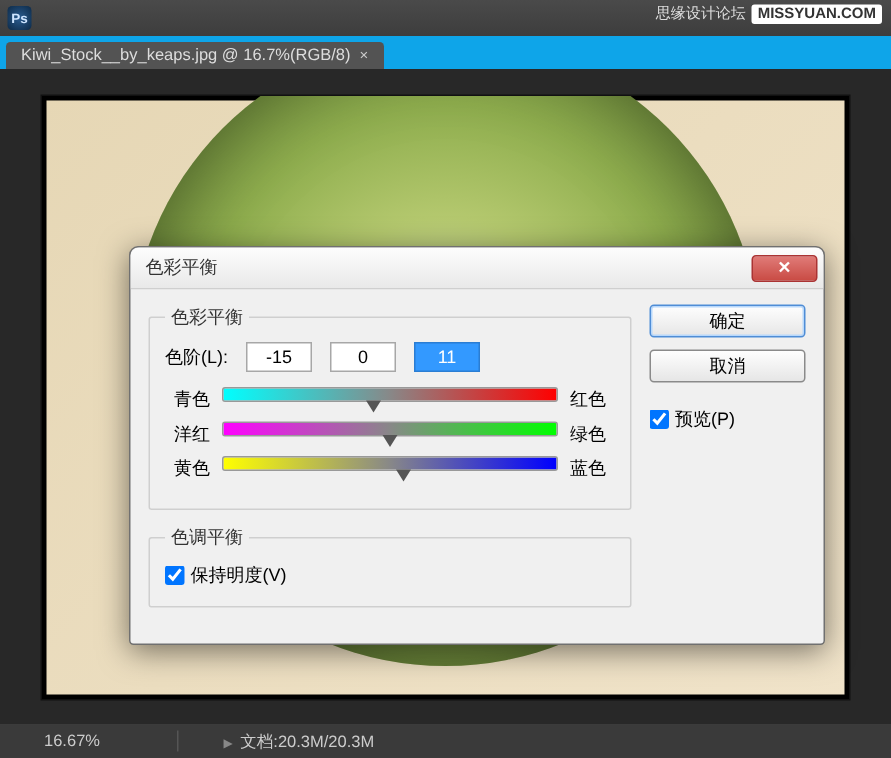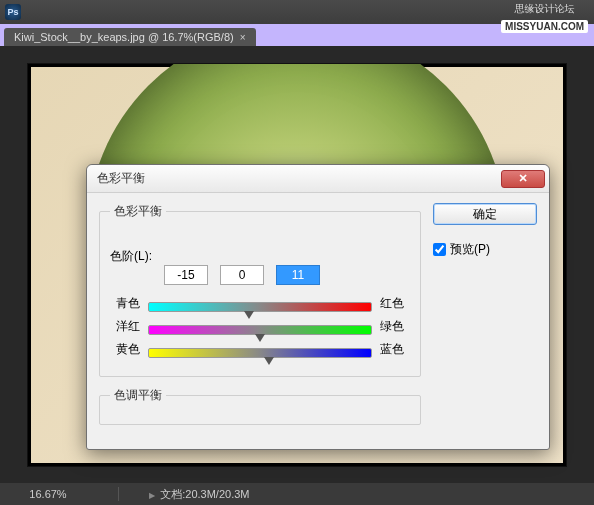--- a/index.html
+++ b/index.html
@@ -1,25 +1,25 @@
 <!DOCTYPE html>
 <html><head>
 <meta charset="utf-8">
 <style>
   * { box-sizing: border-box; margin: 0; padding: 0; font-family: "Microsoft YaHei", Tahoma, sans-serif; }
   body { background: #535353; width: 594px; height: 505px; overflow: hidden; position: relative; }
 
   
   .titlebar { height: 24px; background: linear-gradient(#4a4a4a,#3d3d3d); display: flex; align-items: center; padding: 0 5px; color: #ccc; font-size: 11px; }
   .app-icon { width: 16px; height: 16px; background: radial-gradient(#2a5b8f,#0d2a47); border-radius: 3px; display:flex; align-items:center; justify-content:center; color:#cde4ff; font-size:9px; font-weight:bold; margin-right:6px; }
-  .watermark { position: absolute; top: 2px; right: 6px; color: #ddd; font-size: 10px; display:flex; align-items:center; gap:4px;flex-direction:column; }
+  .watermark { position: absolute; top: 2px; right: 6px; color: #ddd; font-size: 10px; display:flex; align-items:center; gap:4px; }
   .watermark .logo { background: #fff; color:#333; padding:1px 4px; border-radius:2px; font-weight:bold; font-size:10px; }
 
   
-  .tabstrip { height: 22px; background: #c4b5fd; display:flex; align-items:flex-end; padding-left:4px; }
+  .tabstrip { height: 22px; background: #0ea5e9; display:flex; align-items:flex-end; padding-left:4px; }
   .tab { background: #535353; color:#ddd; font-size:11px; padding:3px 10px; border-radius:3px 3px 0 0; display:flex; align-items:center; gap:6px; }
   .tab .close { font-size:10px; color:#ccc; }
 
   
   .canvas-wrap { position:absolute; top:46px; left:0; right:0; bottom:22px; background:#282828; display:flex; align-items:center; justify-content:center; }
   .canvas-bg { width: 540px; height: 404px; background: linear-gradient(135deg, #e6d7b5, #f0e3c9); border:1px solid #111; box-shadow: 0 0 0 3px #000 inset; position:relative; overflow:hidden; }
   .kiwi { position:absolute; left:50%; top:-40px; transform:translateX(-50%); width:420px; height:420px; border-radius:50%; background: radial-gradient(circle at 50% 50%, #d8dfae 0%, #b4c86e 30%, #8fae4e 55%, #6f8e3c 80%); box-shadow: inset 0 0 60px rgba(0,0,0,.4); }
 
   
   .statusbar { position:absolute; bottom:0; left:0; right:0; height:22px; background:#3a3a3a; color:#ccc; font-size:11px; display:flex; align-items:center; padding:0 8px; gap:30px; }
@@ -34,24 +34,24 @@
   .dlg-close { width:44px; height:18px; background:linear-gradient(#e07b78,#c94b44); border:1px solid #a33; border-radius:3px; display:flex; align-items:center; justify-content:center; color:#fff; font-size:11px; font-weight:bold; }
   .dlg-body { padding:10px 12px 14px 12px; display:flex; gap:12px; }
   .dlg-left { flex:1; }
   .dlg-right { width:104px; display:flex; flex-direction:column; gap:8px; align-items:stretch; }
 
   fieldset.group { border:1px solid #cfcfcf; border-radius:2px; padding:8px 10px 12px 10px; margin-bottom:10px; }
   fieldset.group legend { font-size:12px; color:#333; padding:0 4px; }
 
   .level-row { display:flex; align-items:center; gap:12px; margin-bottom:10px; font-size:12px; }
   .level-row label { white-space:nowrap; }
-  .lvl-input { width:44px; height:20px; border:1px solid #a7a7a7; background:#fff; font-size:12px; text-align:center;margin-top:37px; }
+  .lvl-input { width:44px; height:20px; border:1px solid #a7a7a7; background:#fff; font-size:12px; text-align:center; }
   .lvl-input.sel { background:#3399ff; color:#fff; border-color:#2a7dd3; }
 
-  .slider-row { display:flex; align-items:flex-end; gap:8px; font-size:12px; margin:6px 0; }
+  .slider-row { display:flex; align-items:flex-start; gap:8px; font-size:12px; margin:6px 0; }
   .slider-row .lbl { width:30px; text-align:right; }
   .slider-row .lblr { width:30px; }
   .gradient { flex:1; height:10px; border:1px solid #999; border-radius:2px; position:relative; }
   .gradient .thumb { position:absolute; top:8px; width:0; height:0; border-left:5px solid transparent; border-right:5px solid transparent; border-top:8px solid #555; transform:translateX(-50%); }
   .grad-cr { background:linear-gradient(to right,#00ffff,#888,#ff0000); }
   .grad-mg { background:linear-gradient(to right,#ff00ff,#888,#00ff00); }
   .grad-yb { background:linear-gradient(to right,#ffff00,#888,#0000ff); }
 
   .tone-row { display:flex; gap:10px; font-size:12px; align-items:center; margin-bottom:8px; }
   .tone-row label, .chk-row label { display:flex; align-items:center; gap:4px; }
@@ -131,24 +131,31 @@
           <span class="lbl">黄色</span>
           <div class="gradient grad-yb">
               <div class="thumb" style="left:54%"></div>
             </div>
           <span class="lblr">蓝色</span>
         </div>
       </fieldset>
 
       <fieldset class="group">
         <legend>色调平衡</legend>
+        <div class="chk-row">
+          <label>
+            <input type="checkbox" checked="" style="">
+            <span>保持明度(V)</span>
+          </label>
+        </div>
       </fieldset>
     </div>
 
     <div class="dlg-right">
       <div class="btn primary">确定</div>
+      <div class="btn">取消</div>
       <label class="preview-chk">
         <input type="checkbox" checked="" style="">
         <span>预览(P)</span>
       </label>
     </div>
   </div>
 </div>
 
 </body></html>

